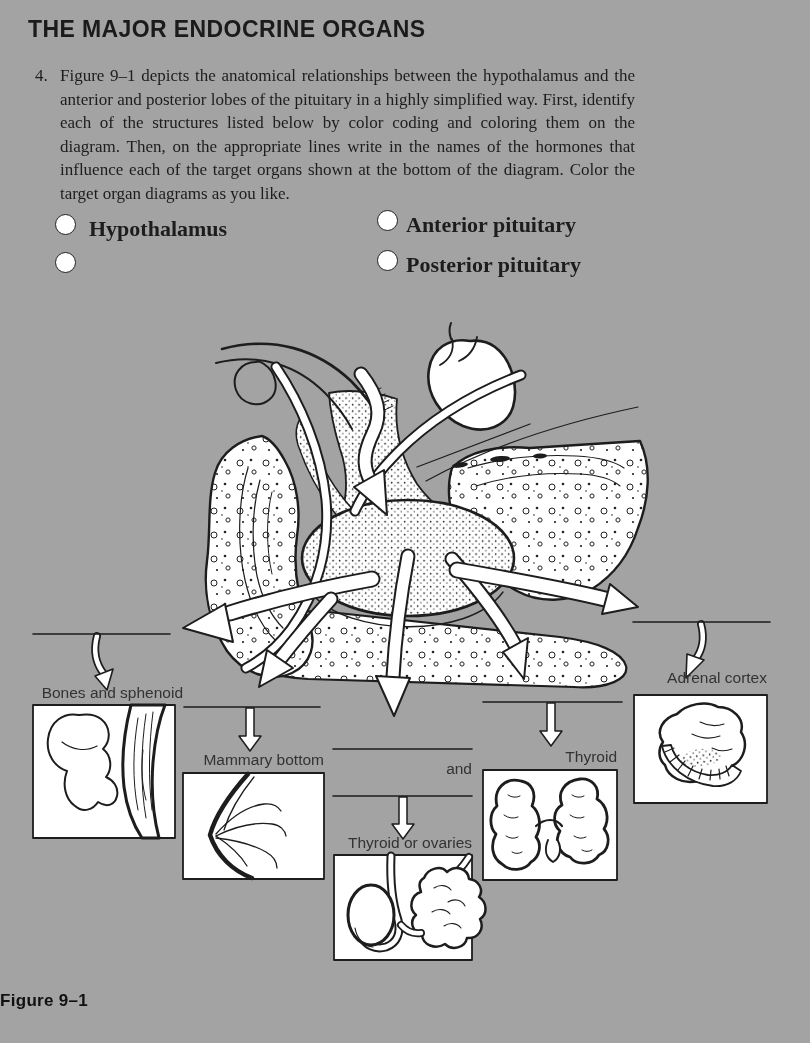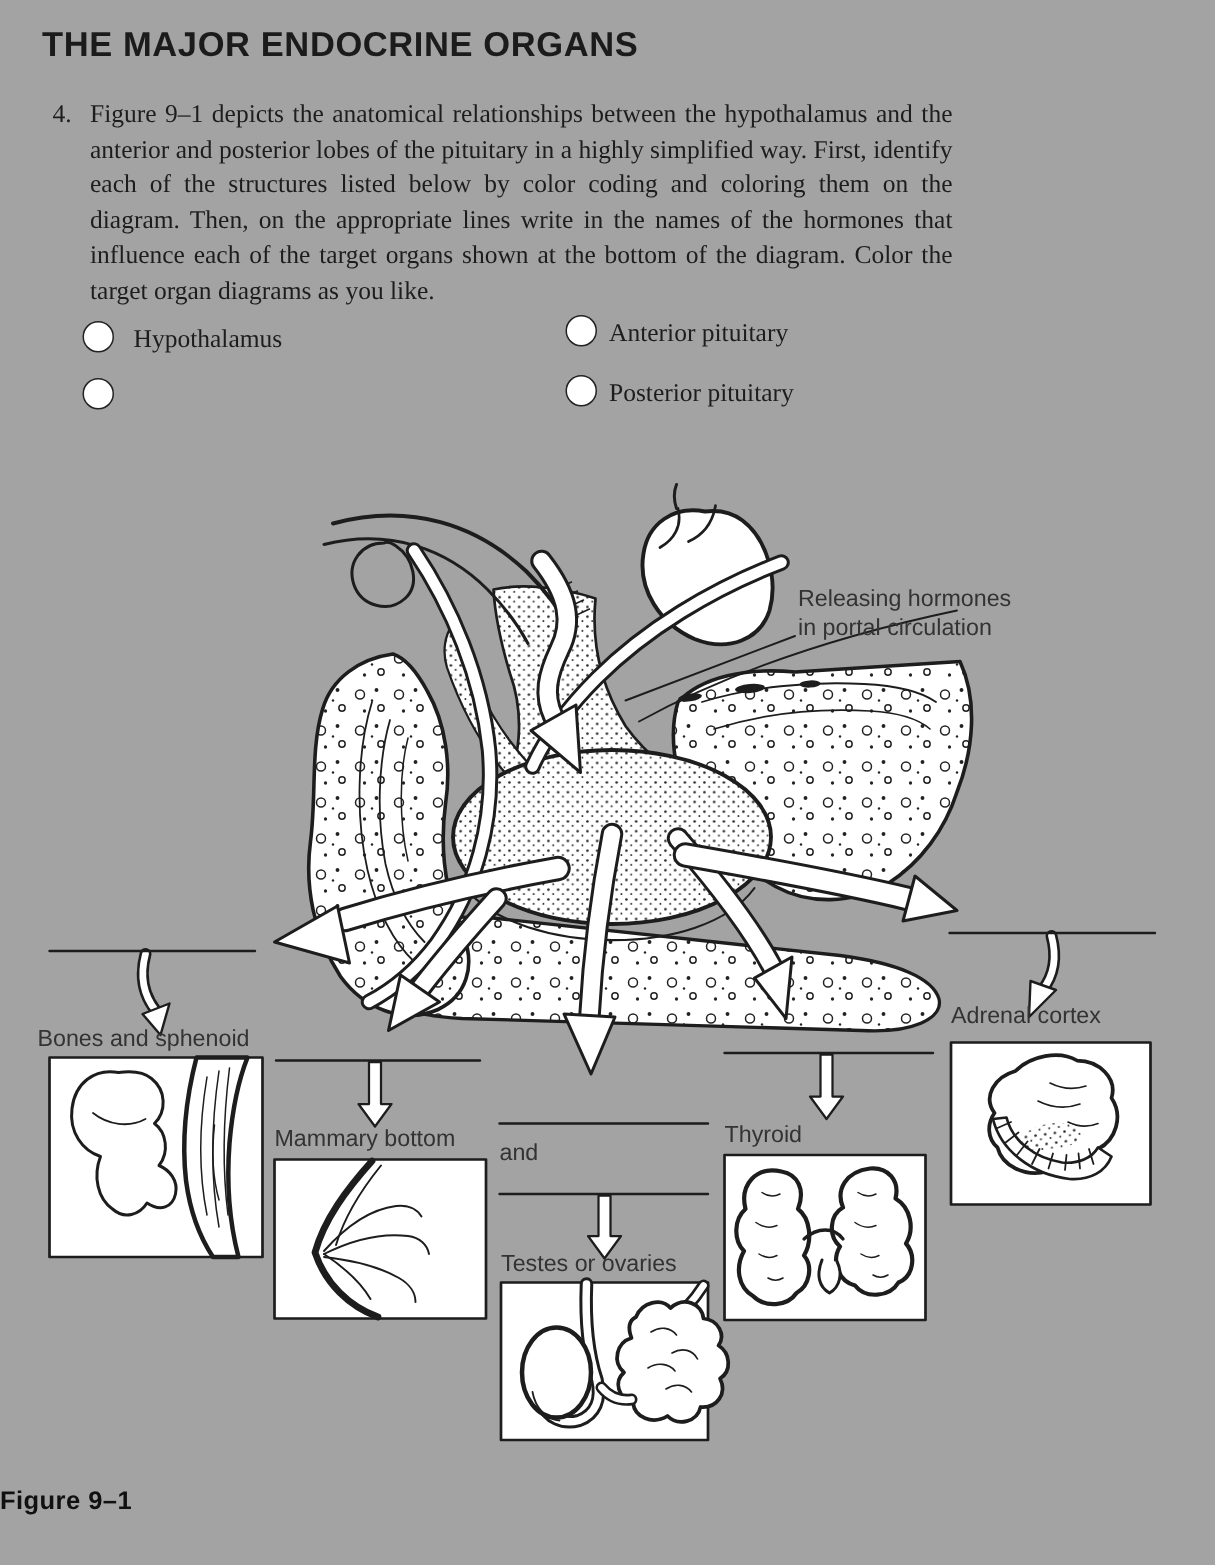--- a/index.html
+++ b/index.html
@@ -6,24 +6,24 @@
   .page{position:relative;width:810px;height:1043px;background:#a3a3a3;overflow:hidden;
         font-family:"Liberation Serif",serif;color:#1d1d1d;}
   .title{position:absolute;left:28px;top:16px;margin:0;
          font-family:"Liberation Sans",sans-serif;font-weight:700;font-size:23px;
          letter-spacing:.4px;color:#1b1b1b;}
   .exercise{position:absolute;left:35px;top:64px;width:600px;display:flex;gap:7px;}
   .exercise .num{flex:0 0 18px;font-size:17px;line-height:23.5px;}
   .exercise p{margin:0;font-size:17px;line-height:23.5px;text-align:justify;}
   .key-circle{position:absolute;width:21px;height:21px;border:1.7px solid #222;
               border-radius:50%;background:#fff;box-sizing:border-box;}
-  .key-label{position:absolute;font-size:17px;white-space:nowrap;}
+  .key-label{position:absolute;font-size:22px;white-space:nowrap;font-weight:bold;}
   svg.art{position:absolute;left:0;top:0;}
   .dlabel{position:absolute;font-family:"Liberation Sans",sans-serif;font-size:15.5px;
-          color:#333;text-align:left;white-space:nowrap;}
+          color:#333;text-align:right;white-space:nowrap;}
   .annotation{position:absolute;left:532px;top:390px;font-family:"Liberation Sans",sans-serif;
               font-size:15.5px;line-height:19px;color:#333;text-align:left;}
   .lbl-bones{left:25px;top:684px;width:158px;}
   .lbl-mammary{left:183px;top:751px;width:141px;}
   .lbl-and{left:333px;top:760px;width:139px;}
   .lbl-testes{left:334px;top:834px;width:138px;}
   .lbl-thyroid{left:483px;top:748px;width:134px;}
   .lbl-adrenal{left:634px;top:669px;width:133px;}
   .caption{position:absolute;left:0;top:991px;width:810px;text-align:left;
            font-family:"Liberation Sans",sans-serif;font-weight:700;font-size:17px;
@@ -224,27 +224,23 @@
       <g>
         <path d="M 663,742 C 655,731 663,718 677,714 C 687,704 706,700 718,707 C 733,707 745,719 741,732 C 749,744 744,760 732,766 C 727,779 711,786 698,781 C 683,785 668,777 665,765 C 658,759 658,749 663,742 Z" fill="#fff" stroke-width="2.5"></path>
         <path d="M 700,722 q 12,6 24,2 M 692,734 q 14,7 28,2 M 712,748 q 10,5 20,1" stroke-width="1.1"></path>
         <ellipse cx="701" cy="758" rx="20" ry="9" fill="url(#stip)" stroke="none" transform="rotate(-8 701 758)"></ellipse>
         <path d="M 662,746 C 667,767 688,783 713,786 C 727,787 737,781 741,771 L 732,765 C 728,772 719,776 708,775 C 690,772 675,761 671,745 Z" fill="#fff" stroke-width="1.8"></path>
         <path d="M 665,752 L 674,748 M 670,762 L 679,755 M 678,770 L 685,761 M 688,776 L 693,766 M 699,779 L 702,769 M 710,780 L 711,770 M 720,779 L 719,769 M 729,776 L 726,766" stroke-width="1.2"></path>
       </g>
     </g>
   </svg>
 
-  <div class="annotation">
-    <div>Releasing hormones</div>
-    <div>in portal circulation</div>
-  </div>
 
   <div class="dlabel lbl-bones">Bones and sphenoid</div>
   <div class="dlabel lbl-mammary">Mammary bottom</div>
   <div class="dlabel lbl-and">and</div>
-  <div class="dlabel lbl-testes">Testes or ovaries</div>
+  <div class="dlabel lbl-testes">Thyroid or ovaries</div>
   <div class="dlabel lbl-thyroid">Thyroid</div>
   <div class="dlabel lbl-adrenal">Adrenal cortex</div>
 
   <div class="caption">Figure 9–1</div>
 
 </div>
 
 </body></html>

